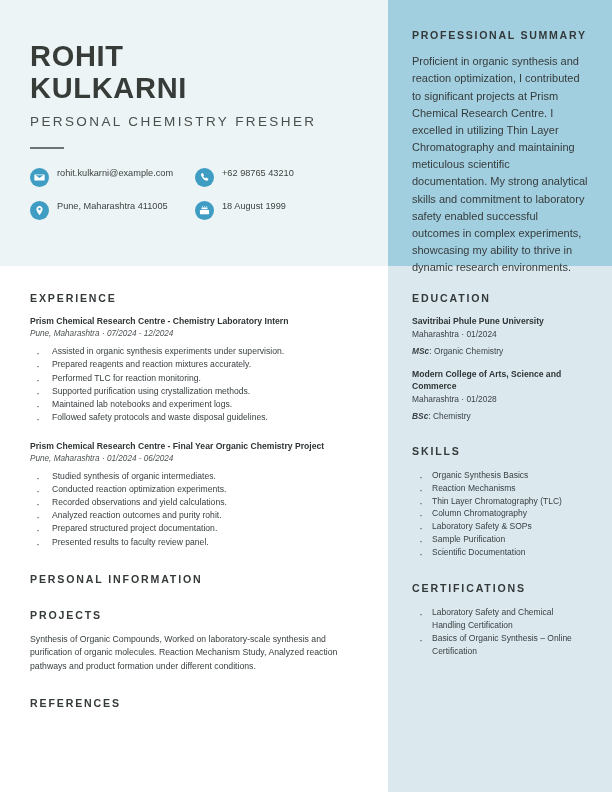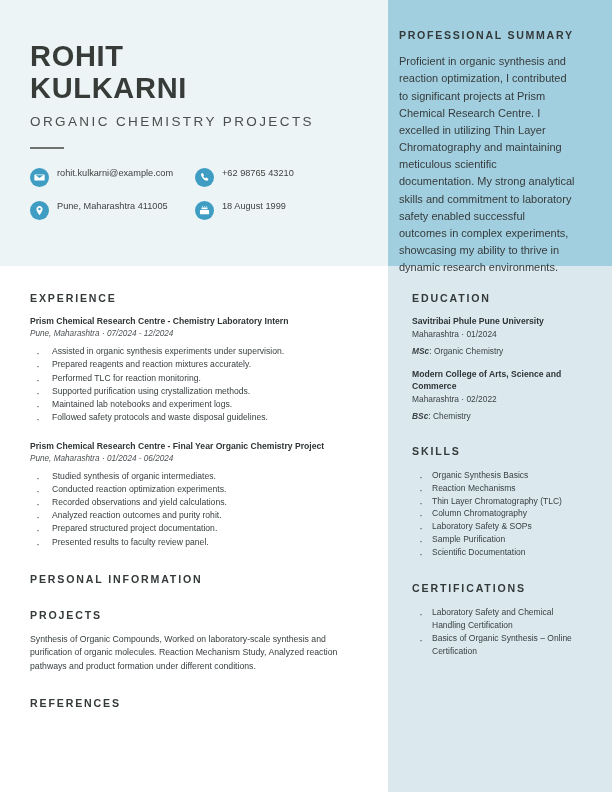--- a/index.html
+++ b/index.html
@@ -102,21 +102,21 @@
     color: #3e4340;
     max-width: 132px;
     word-break: break-word;
   }
   .contact-item.phone .ci-text,
   .contact-item.dob .ci-text { max-width: 120px; }
 
   
   .header-right {
     position: absolute;
-    left: 375px; top: 0;
+    left: 388px; top: 0;
     width: 224px; height: 312px;
     box-sizing: border-box;
     padding: 28px 24px 0 24px;
   }
   .summary-title {
     font-size: 10.6px;
     font-weight: bold;
     letter-spacing: 1.7px;
     line-height: 1.35;
     color: #33393a;
@@ -241,21 +241,21 @@
 
   <div class="bg-header-left"></div>
   <div class="bg-header-right"></div>
   <div class="bg-sidebar"></div>
 
   <div class="header-left">
     <h1 class="name">
       <span class="name-line">ROHIT</span>
       <span class="name-line">KULKARNI</span>
     </h1>
-    <div class="job-title">ORGANIC CHEMISTRY PROJECTS</div>
+    <div class="job-title">PERSONAL CHEMISTRY FRESHER</div>
     <div class="rule"></div>
 
     <div class="contact-grid">
 
       <div class="contact-item email">
         <span class="ci-icon">
           <svg width="11" height="11" viewBox="0 0 16 16" fill="#ffffff">
             <path d="M1.5 3.5h13c.55 0 1 .45 1 1v7c0 .55-.45 1-1 1h-13c-.55 0-1-.45-1-1v-7c0-.55.45-1 1-1zm.9 1.3L8 8.6l5.6-3.8H2.4z"></path>
           </svg>
         </span>
@@ -354,21 +354,21 @@
       <div class="sec-title">EDUCATION</div>
 
       <div class="edu">
         <div class="edu-school">Savitribai Phule Pune University</div>
         <div class="edu-meta">Maharashtra  ·  01/2024</div>
         <div class="edu-degree"><b>MSc</b><span>: Organic Chemistry</span></div>
       </div>
 
       <div class="edu">
         <div class="edu-school">Modern College of Arts, Science and Commerce</div>
-        <div class="edu-meta">Maharashtra  ·  02/2022</div>
+        <div class="edu-meta">Maharashtra  ·  01/2028</div>
         <div class="edu-degree"><b>BSc</b><span>: Chemistry</span></div>
       </div>
     </div>
 
     <div class="sb-section">
       <div class="sec-title">SKILLS</div>
       <ul class="sb-bullets">
         <li>Organic Synthesis Basics</li>
         <li>Reaction Mechanisms</li>
         <li>Thin Layer Chromatography (TLC)</li>

